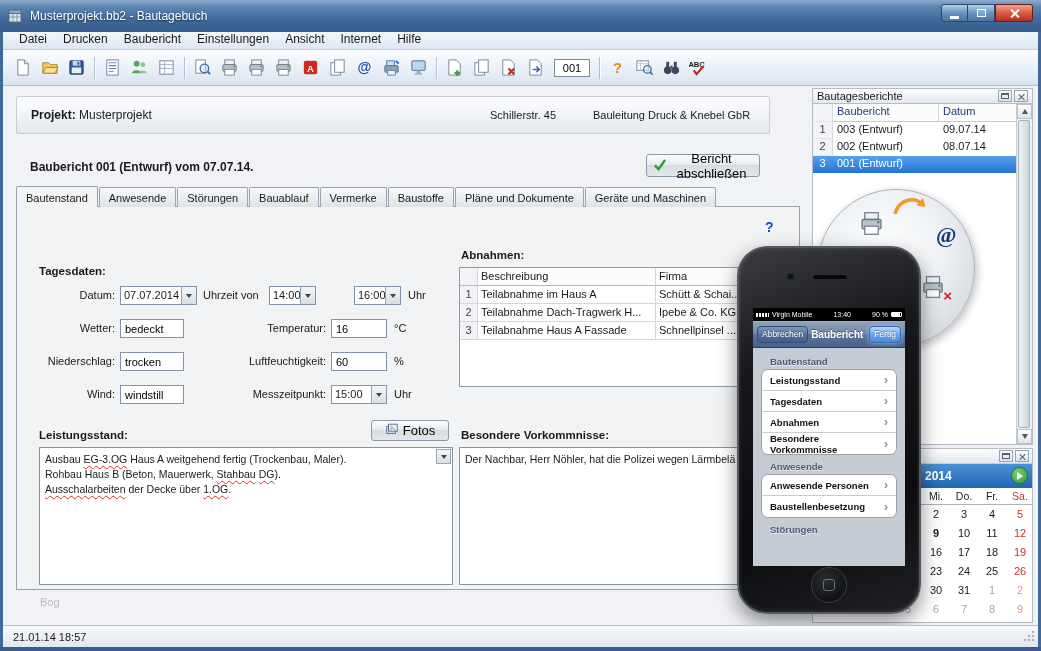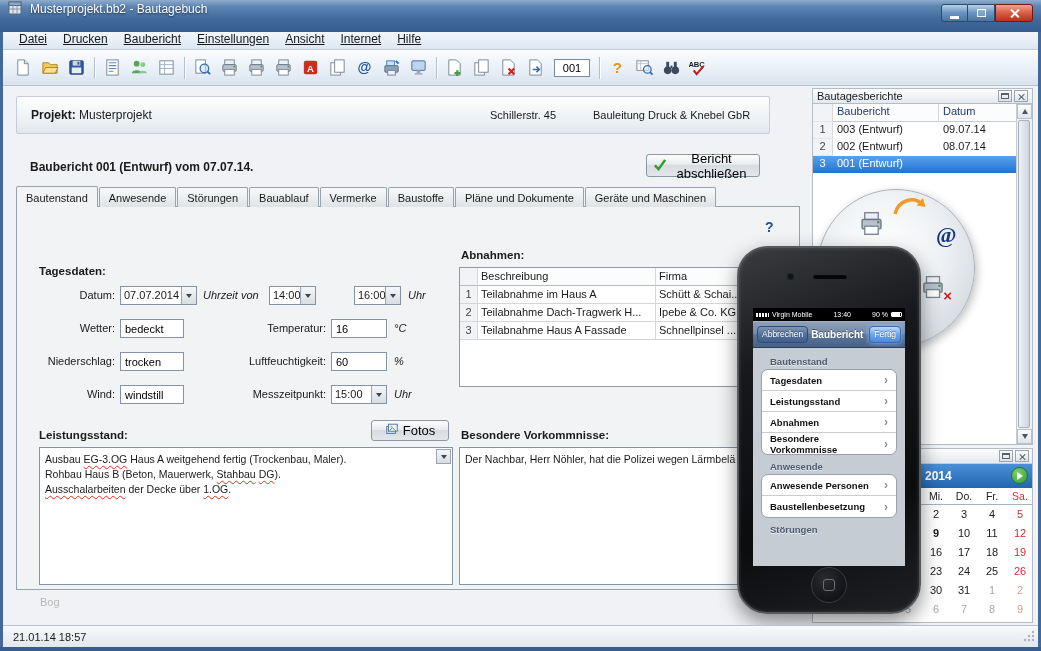--- a/index.html
+++ b/index.html
@@ -1,39 +1,39 @@
 <!DOCTYPE html>
 <html><head>
 <meta charset="utf-8">
 <style>
   *{margin:0;padding:0;box-sizing:border-box;}
   body{margin:0;background:#fff;font-family:"Liberation Sans",sans-serif;}
   #root{position:relative;width:1041px;height:651px;background:#f0f2f5;overflow:hidden;font-size:11px;color:#1a1a1a;}
 
   
-  .titlebar{position:absolute;left:0;top:0;right:0;height:28px;background:linear-gradient(180deg,#8fadcd 0%,#5d86b4 20%,#41699a 60%,#365d8d 100%);display:flex;align-items:flex-end;padding:16px 8px;gap:6px;z-index:50;}
+  .titlebar{position:absolute;left:0;top:0;right:0;height:28px;background:linear-gradient(180deg,#8fadcd 0%,#5d86b4 20%,#41699a 60%,#365d8d 100%);display:flex;align-items:center;padding:16px 8px;gap:6px;z-index:50;}
   .title-text{color:#fff;font-size:12px;text-shadow:0 1px 2px rgba(0,0,0,.6);}
   .app-icon svg{width:16px;height:16px;display:block;}
   .win-buttons{position:absolute;right:8px;top:4px;display:flex;}
   .win-btn{width:27px;height:18px;border:1px solid #2c4a6e;display:flex;align-items:center;justify-content:center;}
   .win-btn.min{border-radius:3px 0 0 3px;background:linear-gradient(180deg,#b6d0e8,#6b94c2 48%,#49759f);}
   .win-btn.max{border-left:none;background:linear-gradient(180deg,#b6d0e8,#6b94c2 48%,#49759f);}
   .win-btn.close{width:38px;border-radius:0 3px 3px 0;border-color:#731a10;background:linear-gradient(180deg,#f0a493,#d95f46 48%,#b33020);}
   .glyph-min{width:9px;height:3px;background:#fff;margin-top:8px;}
   .glyph-max{width:9px;height:8px;border:1px solid #fff;background:rgba(255,255,255,.15);}
   .gx{position:relative;width:11px;height:11px;display:block;}
   .gx::before,.gx::after{content:"";position:absolute;left:5px;top:0;width:2px;height:11px;background:#fff;}
   .gx::before{transform:rotate(45deg);}
   .gx::after{transform:rotate(-45deg);}
   .b-left{position:absolute;left:0;top:28px;bottom:0;width:3px;background:#41699a;z-index:45;}
   .b-right{position:absolute;right:0;top:28px;bottom:0;width:3px;background:#41699a;z-index:45;}
   .b-bottom{position:absolute;left:0;right:0;bottom:0;height:4px;background:#365d8d;z-index:46;}
 
   .menubar{position:absolute;left:3px;top:28px;right:3px;height:22px;background:linear-gradient(#f6fafd,#dde7f3);border-bottom:1px solid #c2cedc;display:flex;align-items:center;padding:0 8px;font-size:12px;}
-  .menu-item{padding:2px 8px;text-decoration:underline;}
+  .menu-item{padding:2px 8px;}
 
   .toolbar{position:absolute;left:3px;top:50px;right:3px;height:36px;background:linear-gradient(#fbfdff,#e4ecf5 70%,#d8e3ef);border-bottom:1px solid #b6c2d0;display:flex;align-items:center;padding:0 6px;}
   .tbtn{width:27px;height:26px;display:flex;align-items:center;justify-content:center;border-radius:3px;}
   .ticon{width:19px;height:19px;display:block;}
   .ticon svg{width:100%;height:100%;display:block;}
   .tsep{width:1px;height:22px;background:#b4bfcc;box-shadow:1px 0 0 #fff;margin:0 4px;}
   .tinput{width:36px;height:18px;border:1px solid #7a8a9a;background:#fff;font-size:11px;text-align:center;margin:0 5px;font-family:inherit;}
 
   
   .projbar{position:absolute;left:16px;top:96px;width:754px;height:38px;background:linear-gradient(180deg,#fefefe,#eef1f5 60%,#e2e8ee);border:1px solid #c6cdd6;border-radius:2px;}
@@ -47,21 +47,21 @@
   .finish-btn svg{width:13px;height:13px;}
 
   
   .tabs{position:absolute;left:16px;top:187px;display:flex;z-index:3;}
   .tab{height:20px;padding:4px 9px 0;font-size:11px;background:linear-gradient(#f8f9fa,#dfe2e6);border:1px solid #98a2ae;border-bottom:none;border-radius:2px 2px 0 0;margin-right:1px;white-space:nowrap;}
   .tab.active{background:#f2f3f5;height:21px;margin-top:-1px;padding-top:5px;}
   .panel{position:absolute;left:16px;top:206px;width:784px;height:384px;background:#f2f3f5;border:1px solid #98a2ae;z-index:2;}
   .help-q{position:absolute;left:748px;top:12px;color:#1150c0;font-weight:bold;font-size:14px;}
   .sec-h{position:absolute;font-weight:bold;font-size:11.5px;}
   .flabel{position:absolute;text-align:right;font-size:11px;}
-  .ftext{position:absolute;font-size:11px;font-style:italic;}
+  .ftext{position:absolute;font-size:11px;}
   .tf{position:absolute;height:19px;border:1px solid #8494a4;background:#fff;font-size:11px;padding:2px 4px;font-family:inherit;}
   .combo{display:flex;align-items:stretch;padding:0;}
   .cmb-t{flex:1;padding:2px 3px;overflow:hidden;white-space:nowrap;}
   .cmb-b{width:15px;background:linear-gradient(#f4f6f8,#d9dee4);border-left:1px solid #98a4b0;display:flex;align-items:center;justify-content:center;}
   .arr{width:0;height:0;border-left:3px solid transparent;border-right:3px solid transparent;border-top:4px solid #3c4650;}
 
   .abn-table{position:absolute;left:442px;top:60px;width:280px;height:120px;background:#fff;border:1px solid #8e9aa6;overflow:hidden;}
   .abn-row{display:flex;height:18px;}
   .abn-cell{border-right:1px solid #d4d6da;border-bottom:1px solid #d4d6da;padding:2px 3px;overflow:hidden;white-space:nowrap;font-size:11px;}
   .abn-head .abn-cell{background:#fcfcfd;border-bottom:1px solid #b6bcc6;}
@@ -708,25 +708,25 @@
       </div>
       <div class="p-nav">
         <span class="p-btn cancel">Abbrechen</span>
         <span class="p-title">Baubericht 001</span>
         <span class="p-btn done">Fertig</span>
       </div>
       <div class="p-body" id="p-body">
           <div class="p-sec">Bautenstand</div>
           <div class="p-group">
             <div class="p-row">
-              <span class="p-row-label">Tagesdaten</span>
+              <span class="p-row-label">Leistungsstand</span>
               <span class="p-chev"></span>
             </div>
             <div class="p-row">
-              <span class="p-row-label">Leistungsstand</span>
+              <span class="p-row-label">Tagesdaten</span>
               <span class="p-chev"></span>
             </div>
             <div class="p-row">
               <span class="p-row-label">Abnahmen</span>
               <span class="p-chev"></span>
             </div>
             <div class="p-row">
               <span class="p-row-label">Besondere Vorkommnisse</span>
               <span class="p-chev"></span>
             </div>

